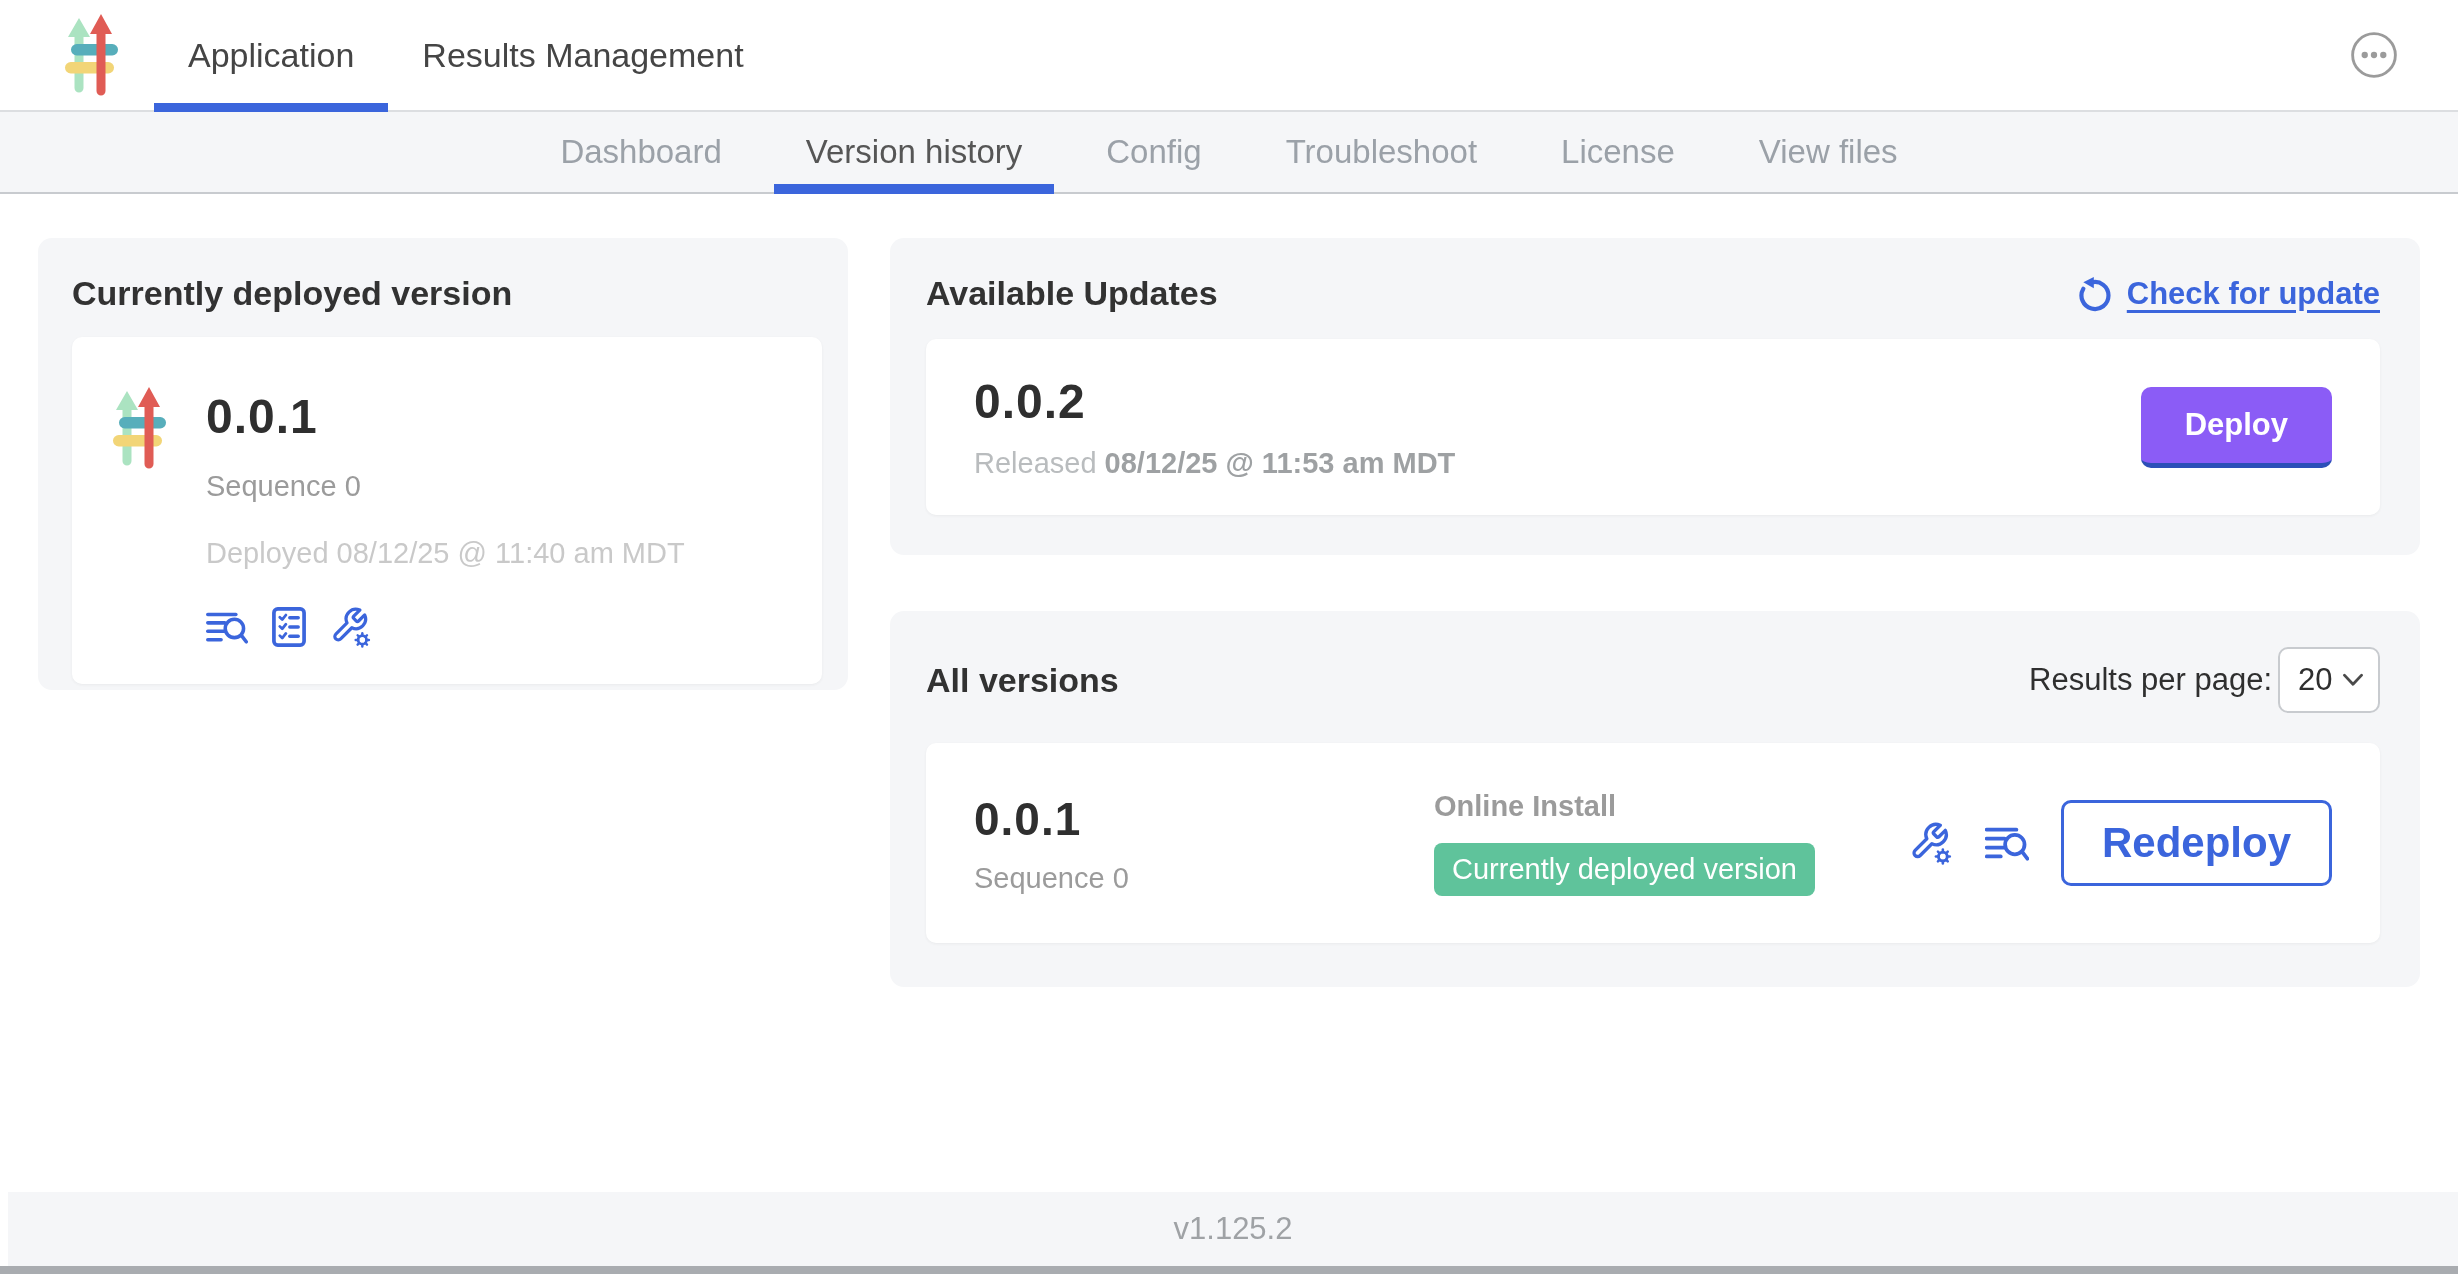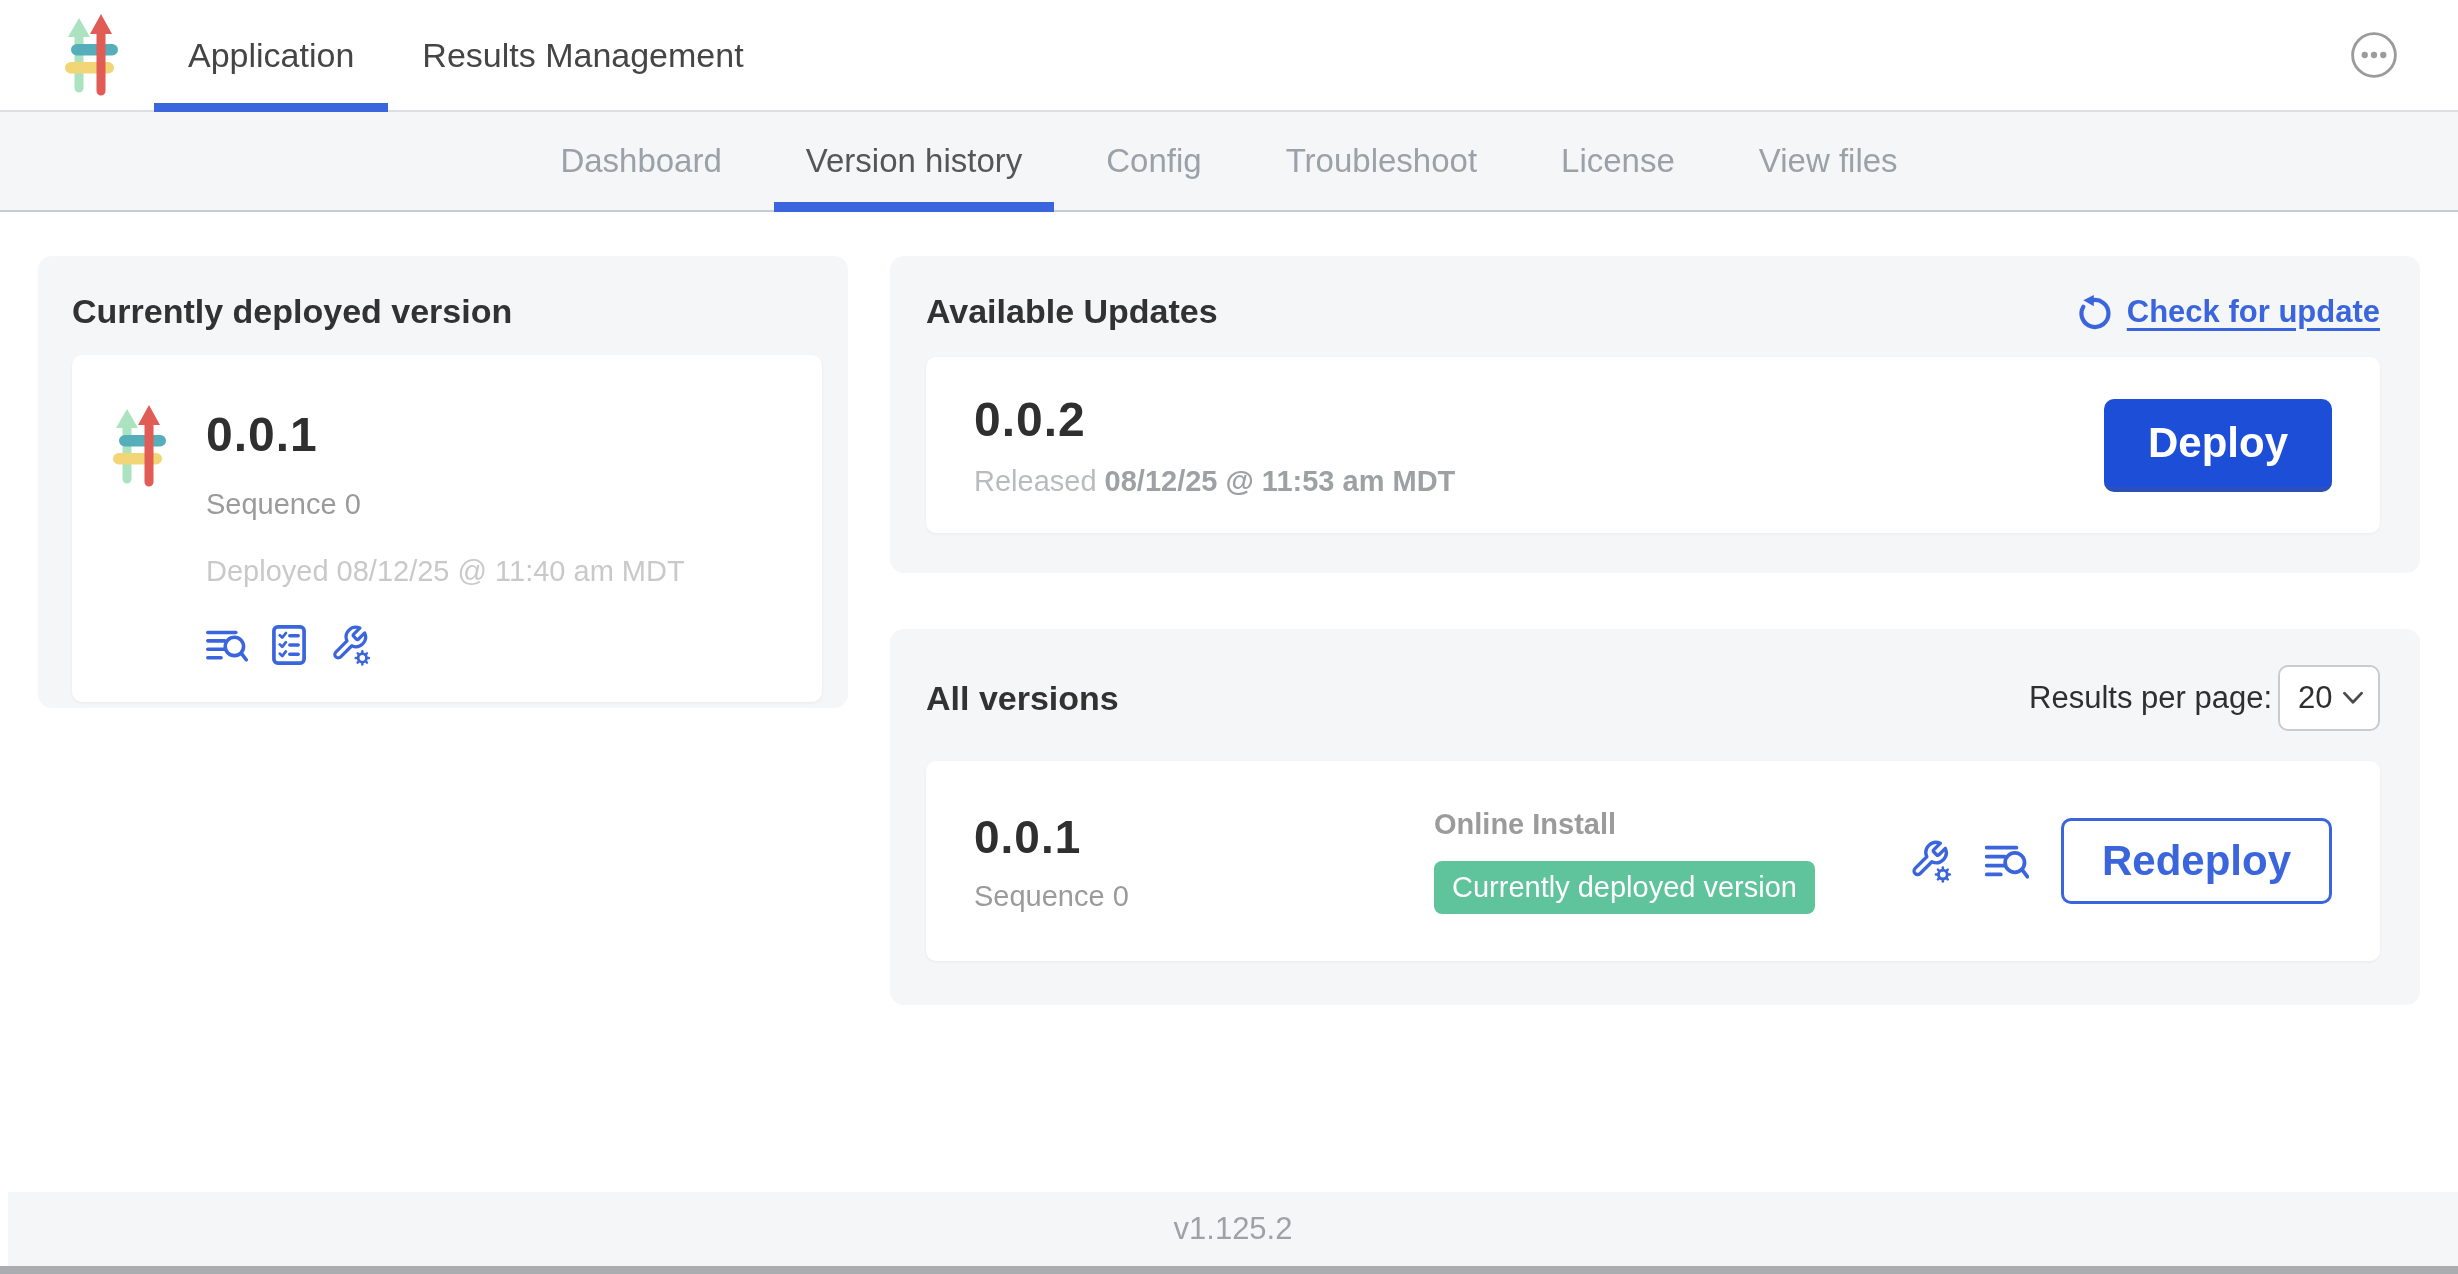--- a/index.html
+++ b/index.html
@@ -23,21 +23,21 @@
   .header-tab.active::after {
     content:""; position:absolute; left:0; right:0; bottom:-2px; height:9px; background:#3b65dc;
   }
   .more-btn {
     margin-left:auto; align-self:center; width:48px; height:48px; border:none; background:none;
     cursor:pointer; padding:0; color:#9b9b9b; display:flex; align-items:center; justify-content:center;
   }
 
   
   .subnav {
-    height:100px; background:#f5f6f8; border-bottom:2px solid #c8cbcf;
+    height:82px; background:#f5f6f8; border-bottom:2px solid #c8cbcf;
     display:flex; justify-content:center;
   }
   .subnav-tab {
     position:relative; display:flex; align-items:center; padding:0 42px;
     font-size:33px; color:#9ba1a8; cursor:pointer; white-space:nowrap;
   }
   .subnav-tab.active { color:#565656; }
   .subnav-tab.active::after {
     content:""; position:absolute; left:10px; right:10px; bottom:-2px; height:10px; background:#3b65dc;
   }
@@ -66,21 +66,21 @@
   .check-link {
     display:flex; align-items:center; gap:14px; color:#3b65dc; font-size:31px; font-weight:bold;
     text-decoration:none; cursor:pointer;
   }
   .check-link .link-text { text-decoration:underline; text-underline-offset:6px; }
   .update-inner { margin-top:26px; min-height:176px; padding:30px 48px; display:flex; align-items:center; justify-content:space-between; }
   .uv-version { font-size:48px; font-weight:bold; color:#2f2f2f; letter-spacing:1px; }
   .uv-released { font-size:29px; color:#b9bcbe; margin-top:18px; }
   .uv-released b { color:#9ea1a3; }
   .deploy-btn {
-    background:#1d4ed8; color:#fff; font-family:inherit; font-size:42px; font-weight:bold;
+    background:#8b5cf6; color:#fff; font-family:inherit; font-size:31px; font-weight:bold;
     border:none; border-bottom:5px solid #2c4fb8; border-radius:10px; padding:20px 44px; cursor:pointer;
   }
 
   .versions-card { margin-top:56px; padding:36px 40px 44px 36px; }
   .rpp { display:flex; align-items:center; gap:6px; font-size:31px; color:#2f2f2f; }
   .rpp-select {
     width:102px; height:66px; background:#fff; border:2px solid #c8cbcf; border-radius:10px;
     display:flex; align-items:center; justify-content:space-between; padding:0 14px 0 18px;
     font-size:31px; color:#2f2f2f; cursor:pointer;
   }

